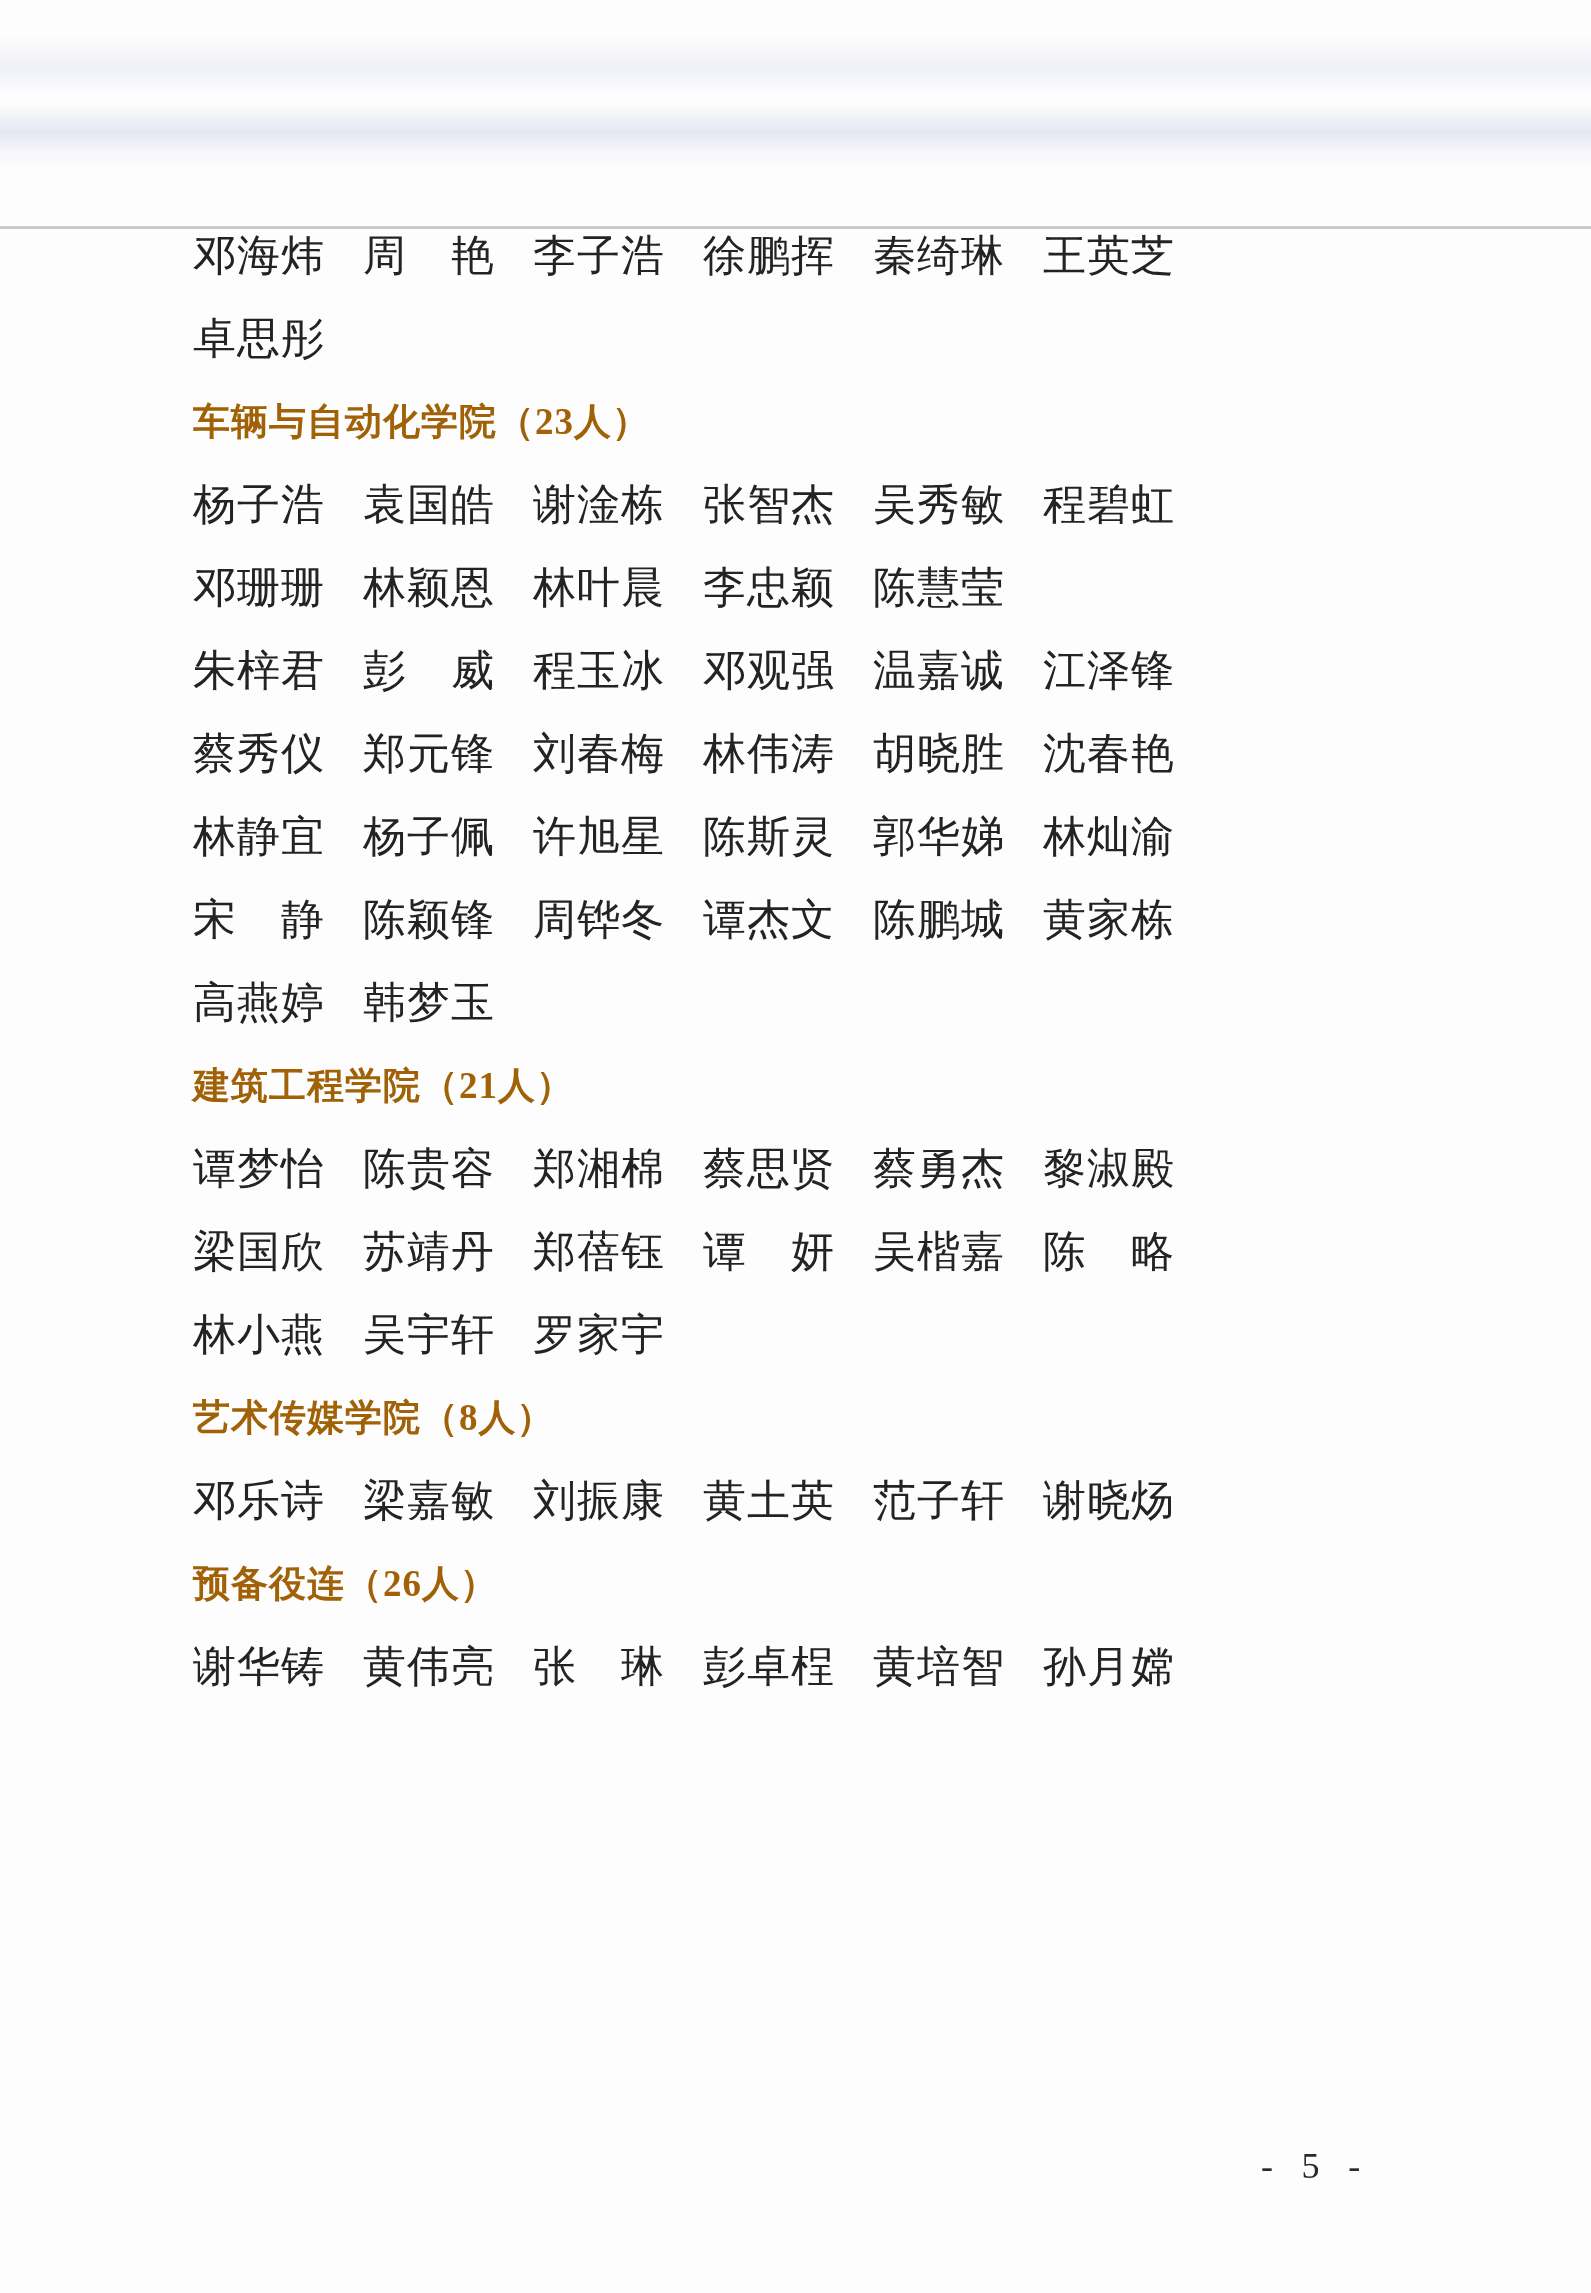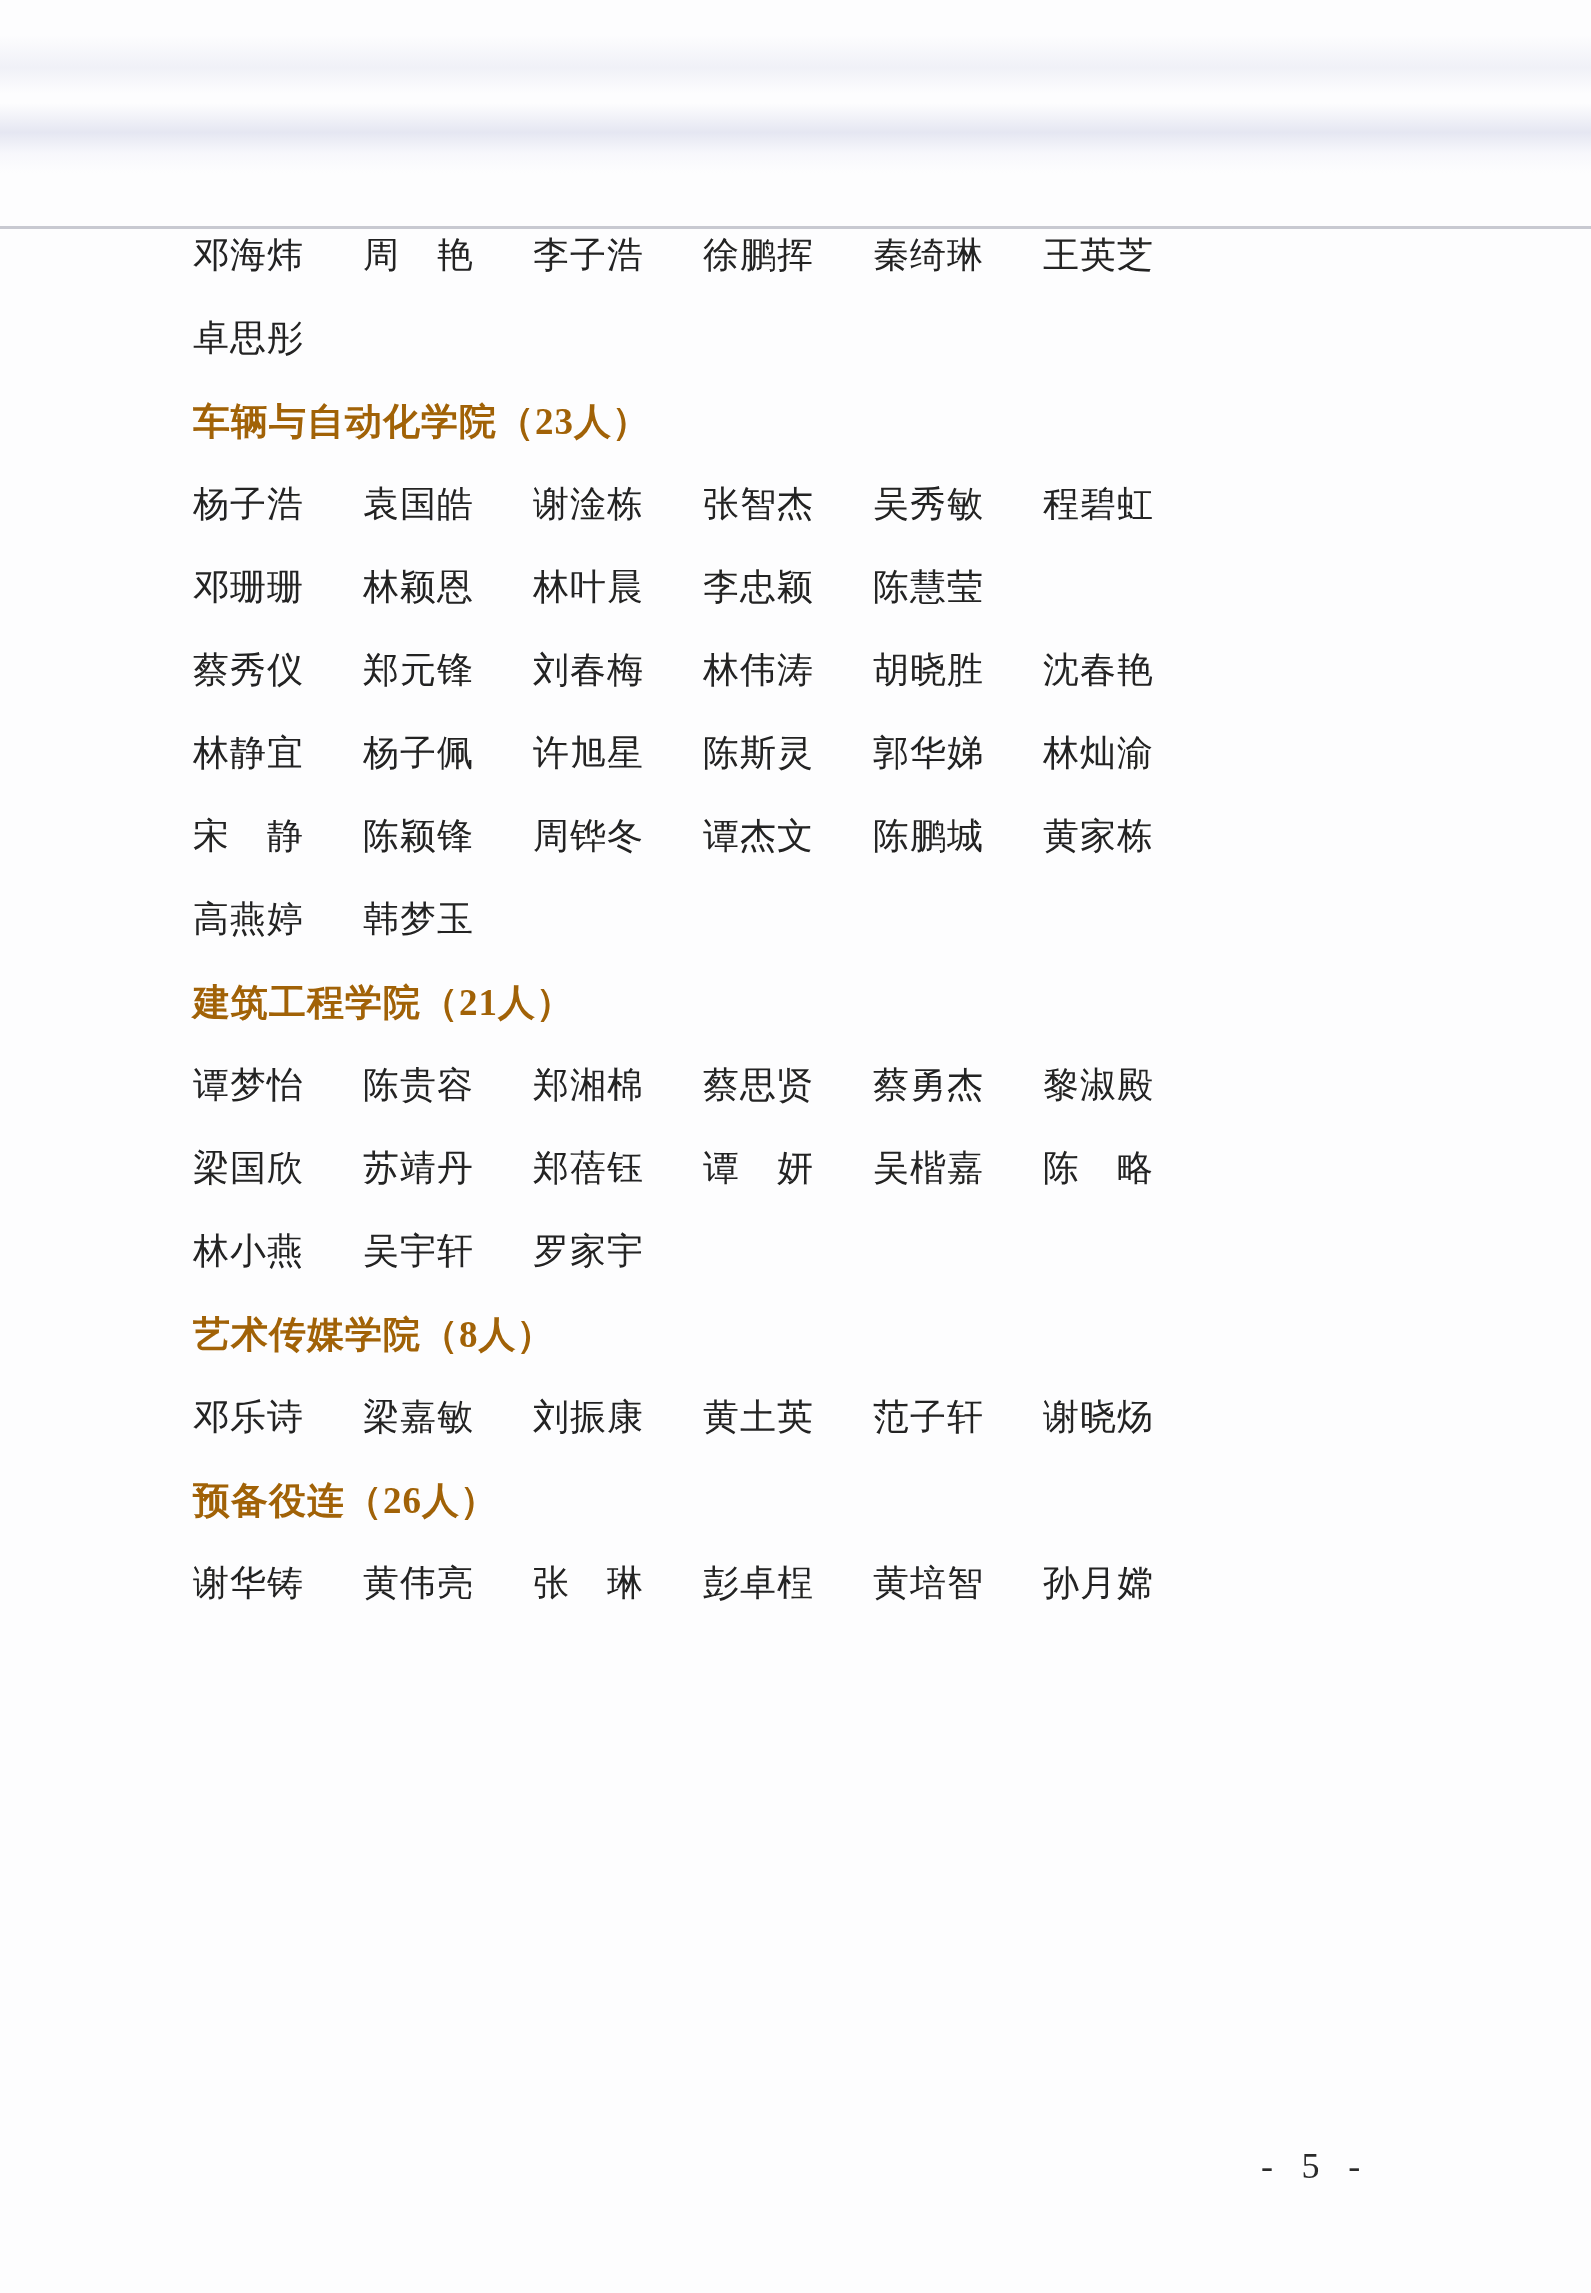--- a/index.html
+++ b/index.html
@@ -34,21 +34,21 @@
     left: 193px;
     top: 236px;
     width: 1014px;
   }
   .name-row {
     display: flex;
     align-items: flex-start;
     column-gap: 28px;
     height: 39px;
     margin-bottom: 44px;
-    font-size: 36px;
+    font-size: 43px;
     line-height: 39px;
     letter-spacing: 1px;
     white-space: nowrap;
   }
   .name {
     display: inline-block;
     min-width: 142px;
   }
   .section-heading {
     height: 39px;
@@ -98,20 +98,28 @@
         <span class="name">张智杰</span>
         <span class="name">吴秀敏</span>
         <span class="name">程碧虹</span>
       </div>
       <div class="name-row">
         <span class="name">邓珊珊</span>
         <span class="name">林颖恩</span>
         <span class="name">林叶晨</span>
         <span class="name">李忠颖</span>
         <span class="name">陈慧莹</span>
+      </div>
+      <div class="name-row">
+        <span class="name">朱梓君</span>
+        <span class="name">彭　威</span>
+        <span class="name">程玉冰</span>
+        <span class="name">邓观强</span>
+        <span class="name">温嘉诚</span>
+        <span class="name">江泽锋</span>
       </div>
       <div class="name-row">
         <span class="name">蔡秀仪</span>
         <span class="name">郑元锋</span>
         <span class="name">刘春梅</span>
         <span class="name">林伟涛</span>
         <span class="name">胡晓胜</span>
         <span class="name">沈春艳</span>
       </div>
       <div class="name-row">

